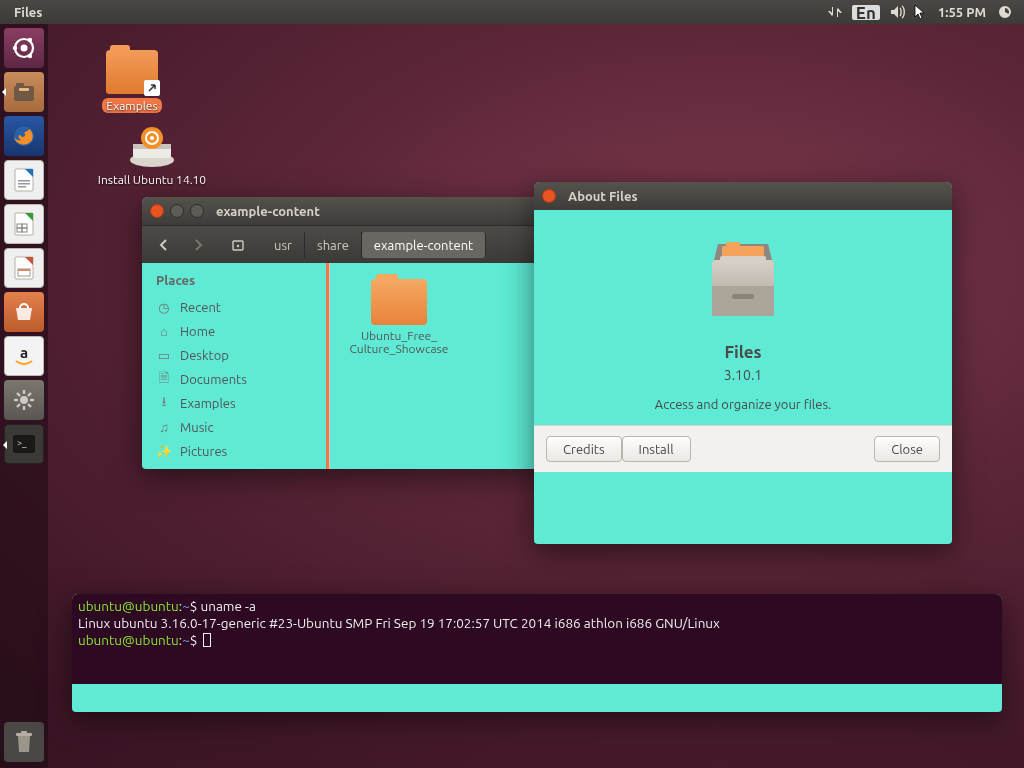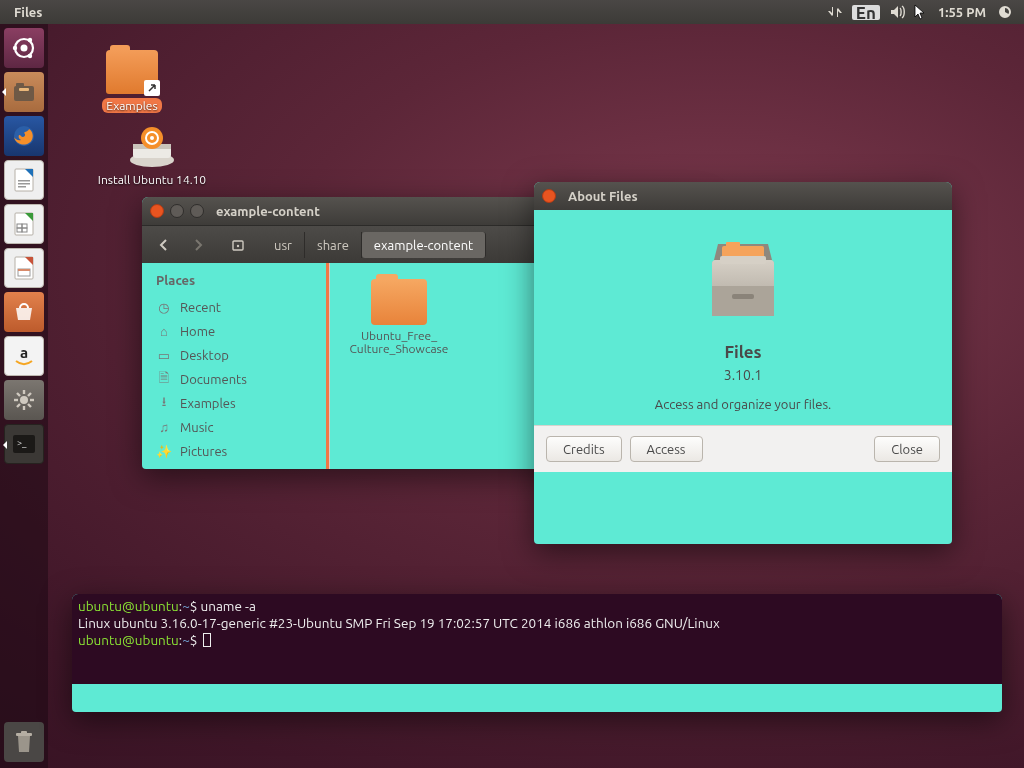--- a/index.html
+++ b/index.html
@@ -64,21 +64,21 @@
 .file-item .folder-small { width:56px; height:46px; margin:0 auto 4px; position:relative;}
 .file-item .folder-small .fb { position:absolute; inset:0; background:linear-gradient(#f6a862,#e8833a); border-radius:4px;}
 .file-item .folder-small .ft { position:absolute; top:-5px; left:5px; width:22px; height:8px; background:#f6a862; border-radius:3px 3px 0 0;}
 
 
 .about-body { padding:16px 24px 14px; text-align:center; color:#4a4a4a;}
 .about-name { font-size:17px; font-weight:bold; margin-top:4px;}
 .about-ver { font-size:14px; margin-top:6px;}
 .about-desc { font-size:13px; margin-top:14px;}
 .about-copy { font-size:11px; color:#777; margin-top:30px;}
-.about-buttons { display:flex; gap:8px; padding:10px 12px; border-top:1px solid #d7d3cd; background:#f2f1f0;}
+.about-buttons { display:flex; padding:10px 12px; border-top:1px solid #d7d3cd; background:#f2f1f0;}
 .about-buttons .spacer { flex:1;}
 .btn { background:linear-gradient(#fdfdfc,#ebe8e4); border:1px solid #bab5ad; border-radius:4px; padding:5px 16px; font-size:13px; color:#4a4a4a; cursor:pointer;}
 .cabinet { width:106px; height:106px; margin:0 auto 10px; display:flex; align-items:center; justify-content:center;}
 
 
 .terminal-body {
   background:#2d0a22; color:#eee; font-family:"Ubuntu Mono","DejaVu Sans Mono",monospace; font-size:13.5px;
   padding:4px 6px; height:calc(100% - 28px); line-height:17px; white-space:pre;
 }
 .term-user { color:#8ae234;}
@@ -339,21 +339,21 @@
         <rect x="36" y="16" width="14" height="6" rx="1" fill="#f5a35b"></rect>
         <rect x="30" y="30" width="46" height="8" rx="2" fill="#d6d0c6"></rect>
       </svg>
     </div>
     <div class="about-name">Files</div>
     <div class="about-ver">3.10.1</div>
     <div class="about-desc">Access and organize your files.</div>
   </div>
   <div class="about-buttons">
     <button class="btn">Credits</button>
-    <button class="btn">Access</button>
+    <button class="btn">Install</button>
     <span class="spacer"></span>
     <button class="btn">Close</button>
   </div>
 </div>
 
 <div class="window" style="left:72px; top:594px; width:930px; height:118px">
   <div class="terminal-body"><span class="term-user">ubuntu@ubuntu</span><span class="term-plain">:</span><span class="term-path">~</span><span class="term-plain">$ </span><span class="term-plain">uname -a</span>
 <span class="term-plain">Linux ubuntu 3.16.0-17-generic #23-Ubuntu SMP Fri Sep 19 17:02:57 UTC 2014 i686 athlon i686 GNU/Linux</span>
 <span class="term-user">ubuntu@ubuntu</span><span class="term-plain">:</span><span class="term-path">~</span><span class="term-plain">$ </span><span class="cursor"></span></div>
 </div>

